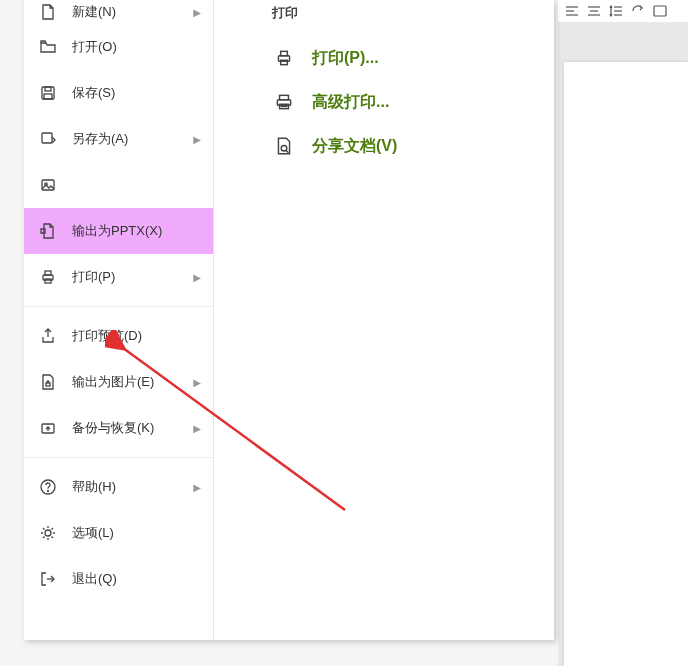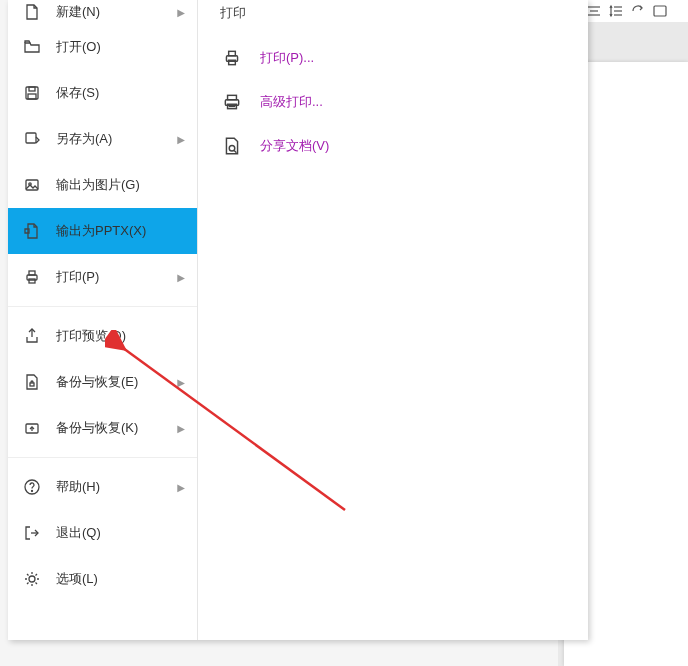--- a/index.html
+++ b/index.html
@@ -43,44 +43,45 @@
     top: 40px;
     left: 6px;
     width: 124px;
     height: 604px;
     background: #fff;
     box-shadow: 0 0 4px rgba(0,0,0,0.15);
   }
 
   .menu-container {
     position: absolute;
-    top: 0; left: 8px;
-    width: 580px;
+    top: 0; left: 24px;
+    width: 530px;
     height: 640px;
     background: #fff;
     box-shadow: 2px 2px 6px rgba(0,0,0,0.2);
     display: flex;
+    gap: 36px;
   }
   .left-menu {
     width: 190px;
     border-right: 1px solid #e5e5e5;
     padding-top: 0;
     display: flex;
     flex-direction: column;
   }
   .menu-item {
     display: flex;
     align-items: center;
     height: 46px;
     padding: 0 12px 0 14px;
     cursor: default;
     position: relative;
   }
   .menu-item.first { height: 24px; padding-top:0; }
-  .menu-item.selected { background: #0ea5e9; }
+  .menu-item.selected { background: #f0abfc; }
   .menu-icon {
     width: 20px; height: 20px;
     margin-right: 14px;
     color: #444;
     display: inline-flex;
     align-items: center;
     justify-content: center;
     flex-shrink: 0;
   }
   .menu-label {
@@ -95,20 +96,21 @@
   }
   .menu-sep {
     height: 1px;
     background: #eee;
     margin: 6px 0;
   }
 
   .submenu {
     flex: 1;
     padding: 0 16px;
+    font-weight: bold;
   }
   .submenu-title {
     font-size: 13px;
     color: #444;
     padding: 4px 0 14px 6px;
   }
   .sub-item {
     display: flex;
     align-items: center;
     height: 44px;
@@ -116,21 +118,21 @@
     cursor: default;
   }
   .sub-icon {
     width: 20px; height: 20px;
     margin-right: 18px;
     color: #444;
     display: inline-flex;
     align-items: center;
     justify-content: center;
   }
-  .sub-label { font-size: 13px; color: #a21caf; }
+  .sub-label { font-size: 16px; color: #4d7c0f; }
 
   .red-arrow {
     position: absolute;
     top: 330px;
     left: 105px;
     pointer-events: none;
   }
 
   svg { display: block; }
 </style>
@@ -227,21 +229,20 @@
 
 
     <div class="menu-item">
       <span class="menu-icon">
         <svg width="18" height="18" viewBox="0 0 18 18" fill="none" stroke="currentColor" stroke-width="1.3">
             <rect x="3" y="4" width="12" height="10" rx="1"></rect>
             <circle cx="7" cy="8" r="1.2"></circle>
             <path d="M3 13l4-4 3 3 2-2 3 3"></path>
           </svg>
       </span>
-      <span class="menu-label">输出为图片(G)</span>
     </div>
 
     <div class="menu-item selected">
       <span class="menu-icon">
         <svg width="18" height="18" viewBox="0 0 18 18" fill="none" stroke="currentColor" stroke-width="1.3">
             <path d="M5 2h6l3 3v11H5z"></path>
             <path d="M11 2v3h3"></path>
             <path d="M2 7h4v4H2z"></path>
           </svg>
       </span>
@@ -274,21 +275,21 @@
     </div>
 
     <div class="menu-item">
       <span class="menu-icon">
         <svg width="18" height="18" viewBox="0 0 18 18" fill="none" stroke="currentColor" stroke-width="1.3">
             <path d="M4 2h7l3 3v11H4z"></path>
             <rect x="7" y="10" width="4" height="3"></rect>
             <path d="M8 10v-1a1 1 0 0 1 2 0v1"></path>
           </svg>
       </span>
-      <span class="menu-label">备份与恢复(E)</span>
+      <span class="menu-label">输出为图片(E)</span>
       <span class="menu-arrow">▶</span>
     </div>
 
     <div class="menu-item">
       <span class="menu-icon">
         <svg width="18" height="18" viewBox="0 0 18 18" fill="none" stroke="currentColor" stroke-width="1.3">
             <rect x="3" y="5" width="12" height="9" rx="1"></rect>
             <path d="M9 8v4"></path>
             <path d="M7 10l2-2 2 2"></path>
           </svg>
@@ -307,36 +308,36 @@
             <circle cx="9" cy="13" r="0.5" fill="currentColor"></circle>
           </svg>
       </span>
       <span class="menu-label">帮助(H)</span>
       <span class="menu-arrow">▶</span>
     </div>
 
     <div class="menu-item">
       <span class="menu-icon">
         <svg width="18" height="18" viewBox="0 0 18 18" fill="none" stroke="currentColor" stroke-width="1.3">
+            <circle cx="9" cy="9" r="3"></circle>
+            <path d="M9 2v2M9 14v2M2 9h2M14 9h2M4 4l1.5 1.5M12.5 12.5L14 14M14 4l-1.5 1.5M5.5 12.5L4 14"></path>
+          </svg>
+      </span>
+      <span class="menu-label">选项(L)</span>
+    </div>
+
+    <div class="menu-item">
+      <span class="menu-icon">
+        <svg width="18" height="18" viewBox="0 0 18 18" fill="none" stroke="currentColor" stroke-width="1.3">
             <path d="M7 3H3v12h4"></path>
             <path d="M8 9h7"></path>
             <path d="M12 6l3 3-3 3"></path>
           </svg>
       </span>
       <span class="menu-label">退出(Q)</span>
-    </div>
-
-    <div class="menu-item">
-      <span class="menu-icon">
-        <svg width="18" height="18" viewBox="0 0 18 18" fill="none" stroke="currentColor" stroke-width="1.3">
-            <circle cx="9" cy="9" r="3"></circle>
-            <path d="M9 2v2M9 14v2M2 9h2M14 9h2M4 4l1.5 1.5M12.5 12.5L14 14M14 4l-1.5 1.5M5.5 12.5L4 14"></path>
-          </svg>
-      </span>
-      <span class="menu-label">选项(L)</span>
     </div>
 
   </div>
 
   <div class="submenu">
     <div class="submenu-title">打印</div>
 
     <div class="sub-item">
       <span class="sub-icon">
         <svg width="20" height="20" viewBox="0 0 18 18" fill="none" stroke="currentColor" stroke-width="1.3">

